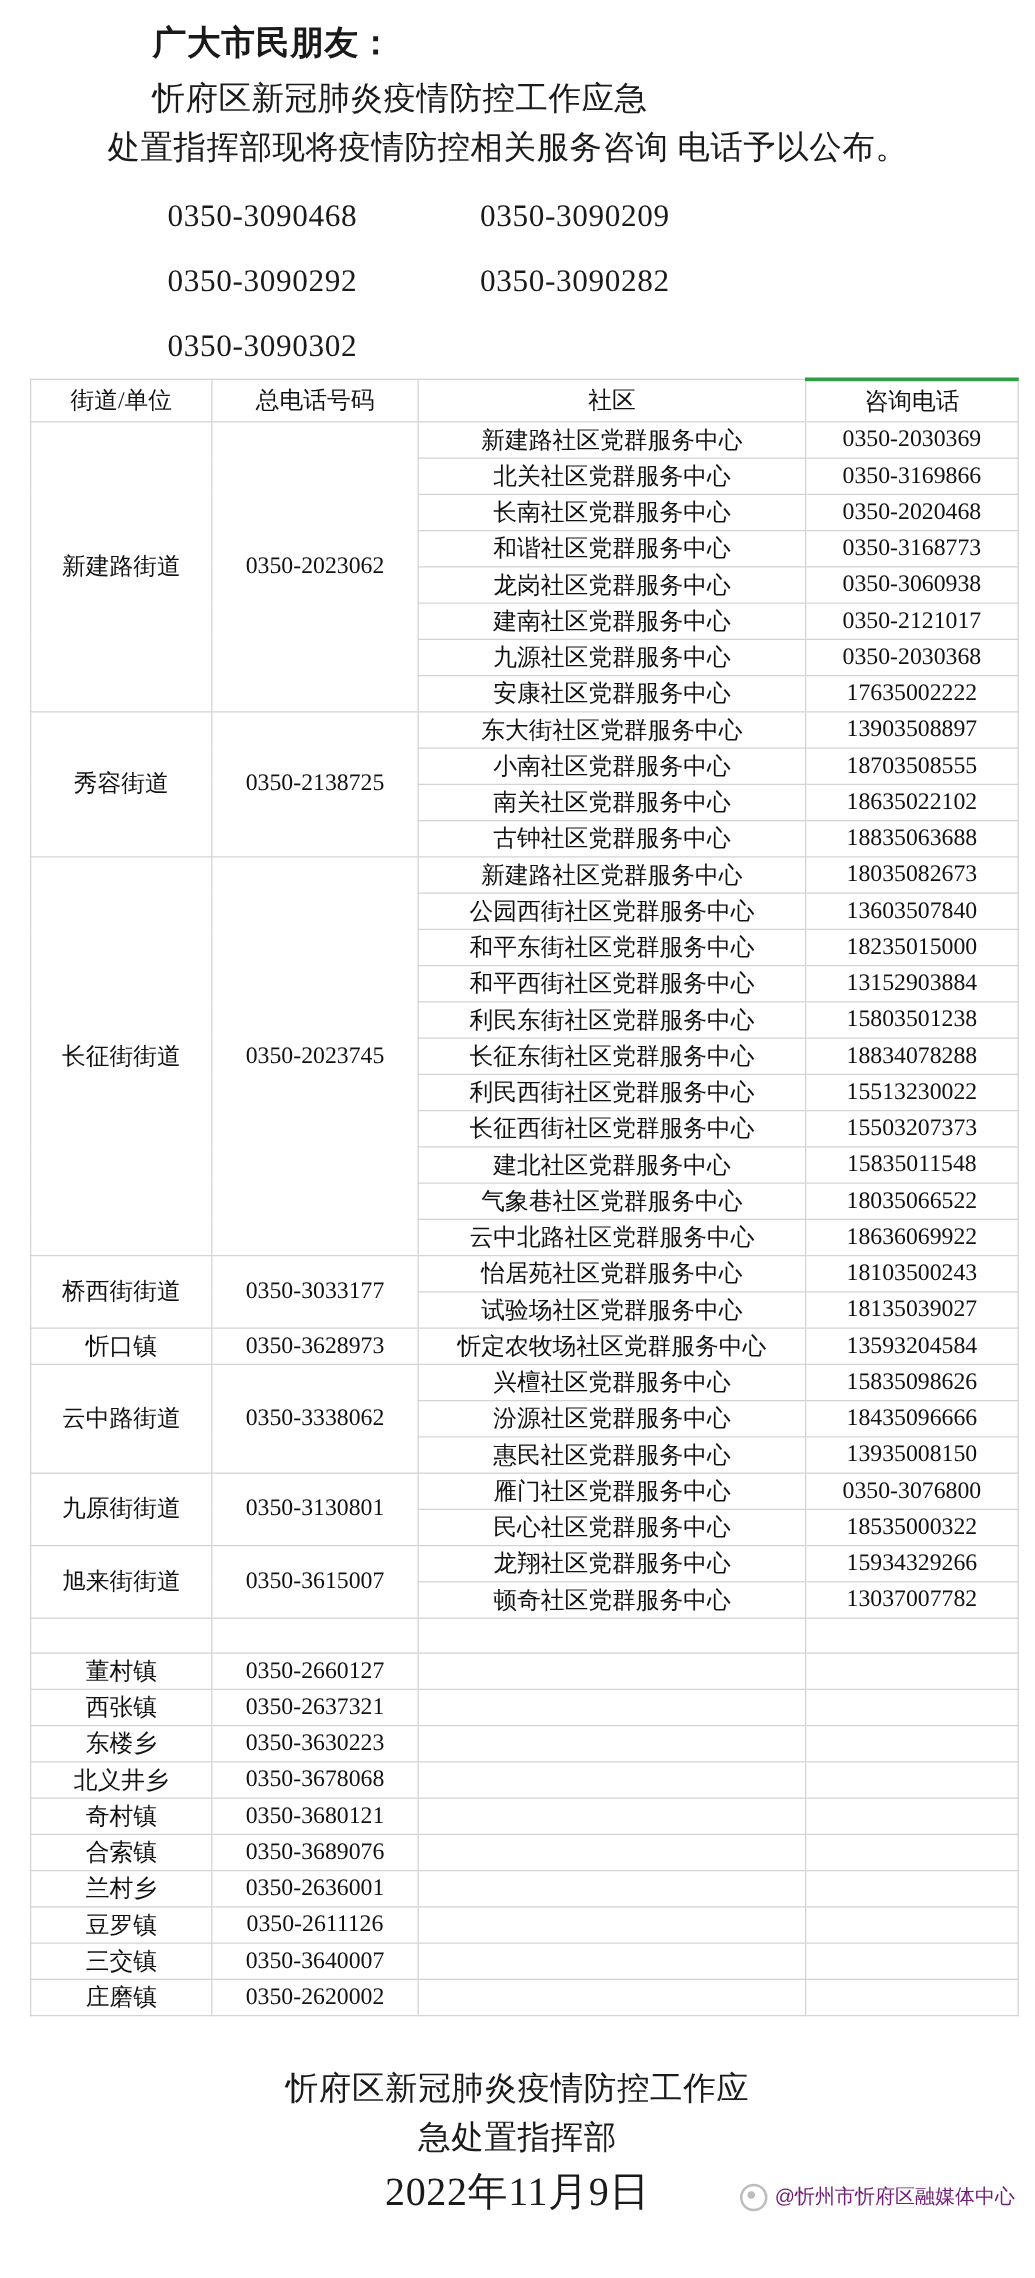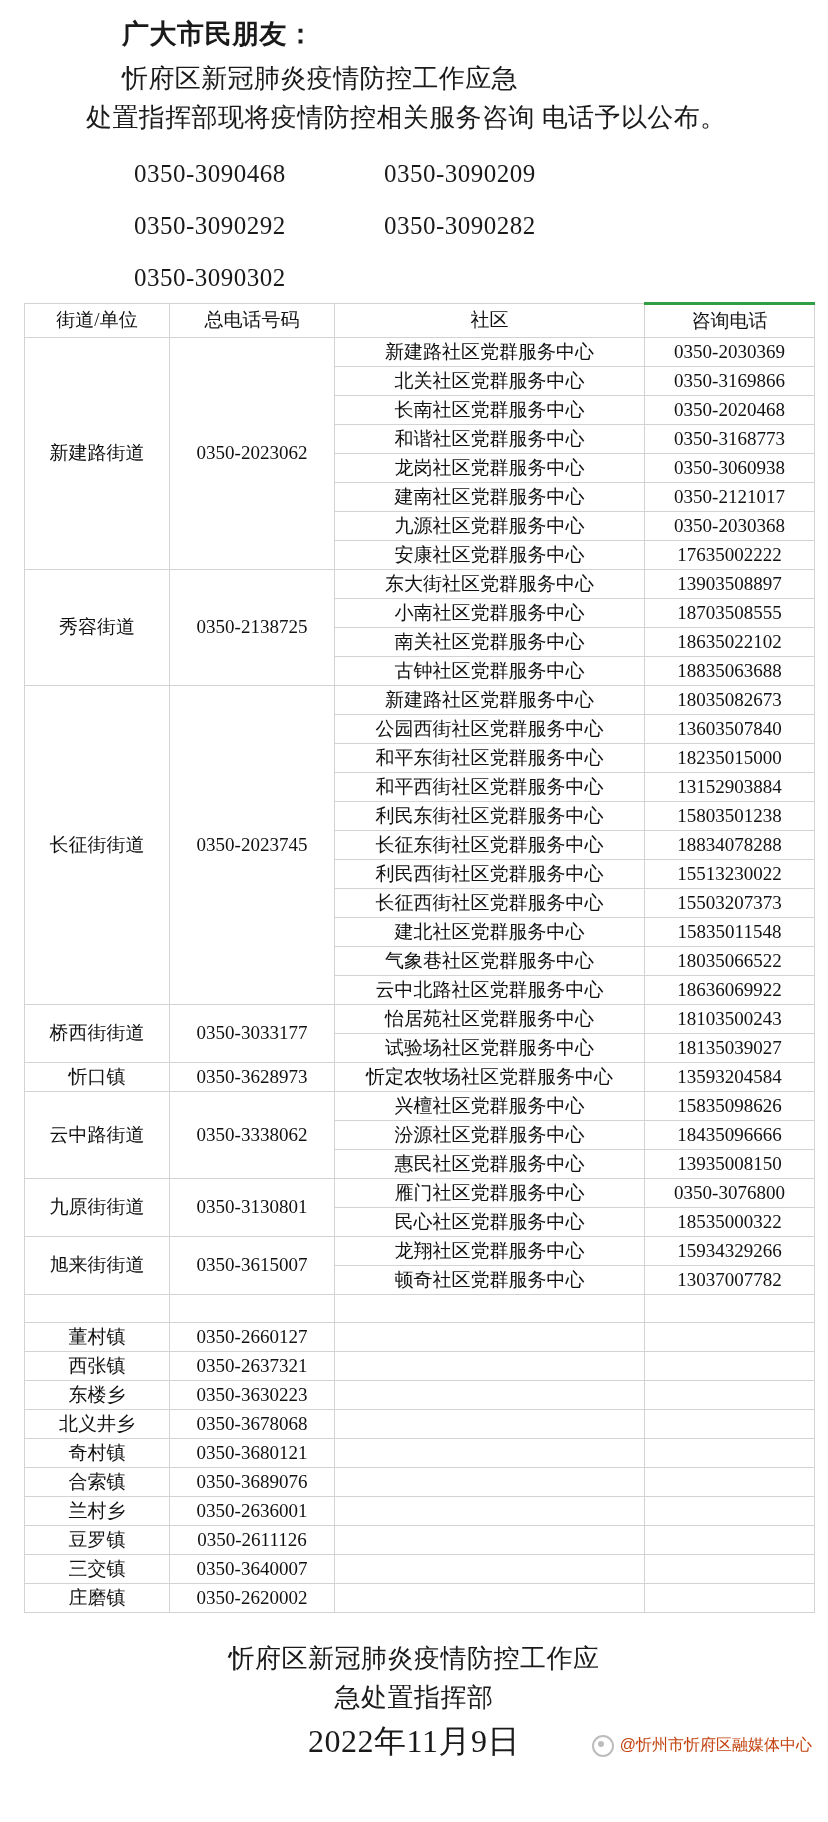--- a/index.html
+++ b/index.html
@@ -84,34 +84,34 @@
   col.c2 { width: 165px; }
   col.c3 { width: 310px; }
   col.c4 { width: 170px; }
   td.street { font-size: 19px; }
   td.empty { border: 1px solid #d3d3d3; }
   .spacer-row td { height: 22px; border-left: 1px solid #d3d3d3; border-right: 1px solid #d3d3d3; border-top: 1px solid #fff; border-bottom: 1px solid #fff;}
   .footer {
     text-align: center;
     font-size: 26px;
     line-height: 1.5;
-    margin-top: 26px;
+    margin-top: 38px;
     letter-spacing: 0.5px;
   }
   .footer .date {
     font-size: 32px;
   }
   .watermark {
     position: absolute;
     bottom: 8px;
     right: 16px;
     display: flex;
     align-items: center;
     gap: 6px;
-    color: #c2410c;
+    color: #701a75;
     font-family: "Liberation Sans", "DejaVu Sans", sans-serif;
     font-size: 16px;
   }
   .wm-eye {
     width: 18px;
     height: 18px;
     border-radius: 50%;
     border: 2px solid #bdbdbd;
     display: inline-block;
     position: relative;

